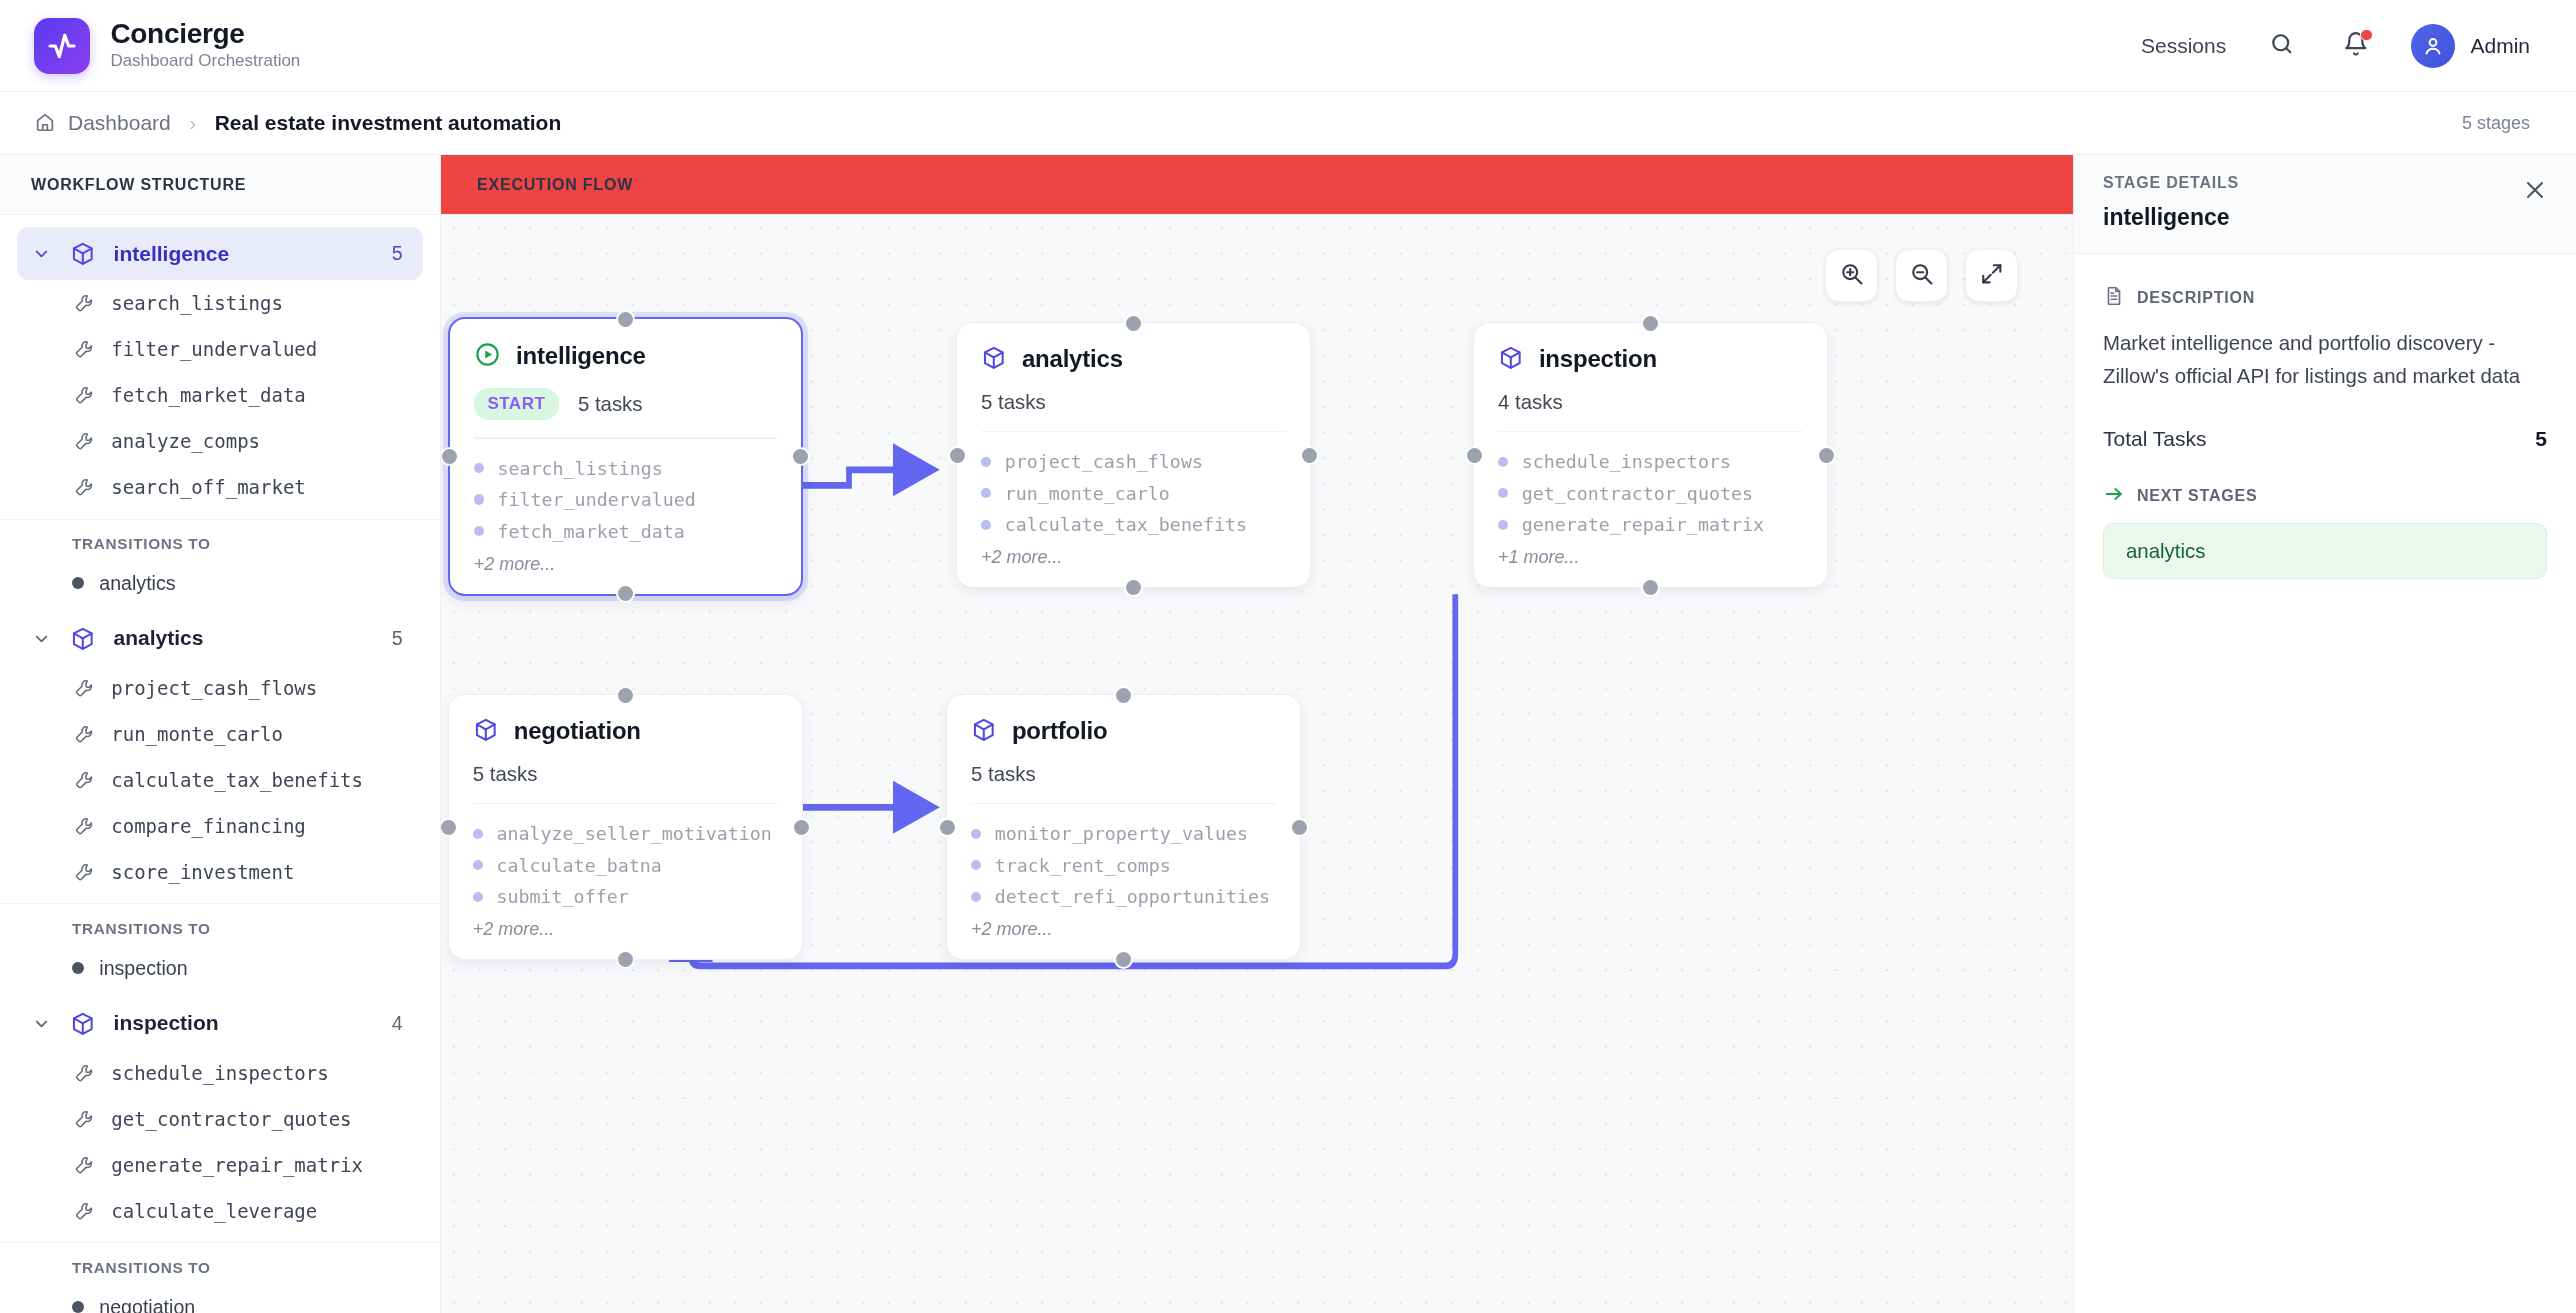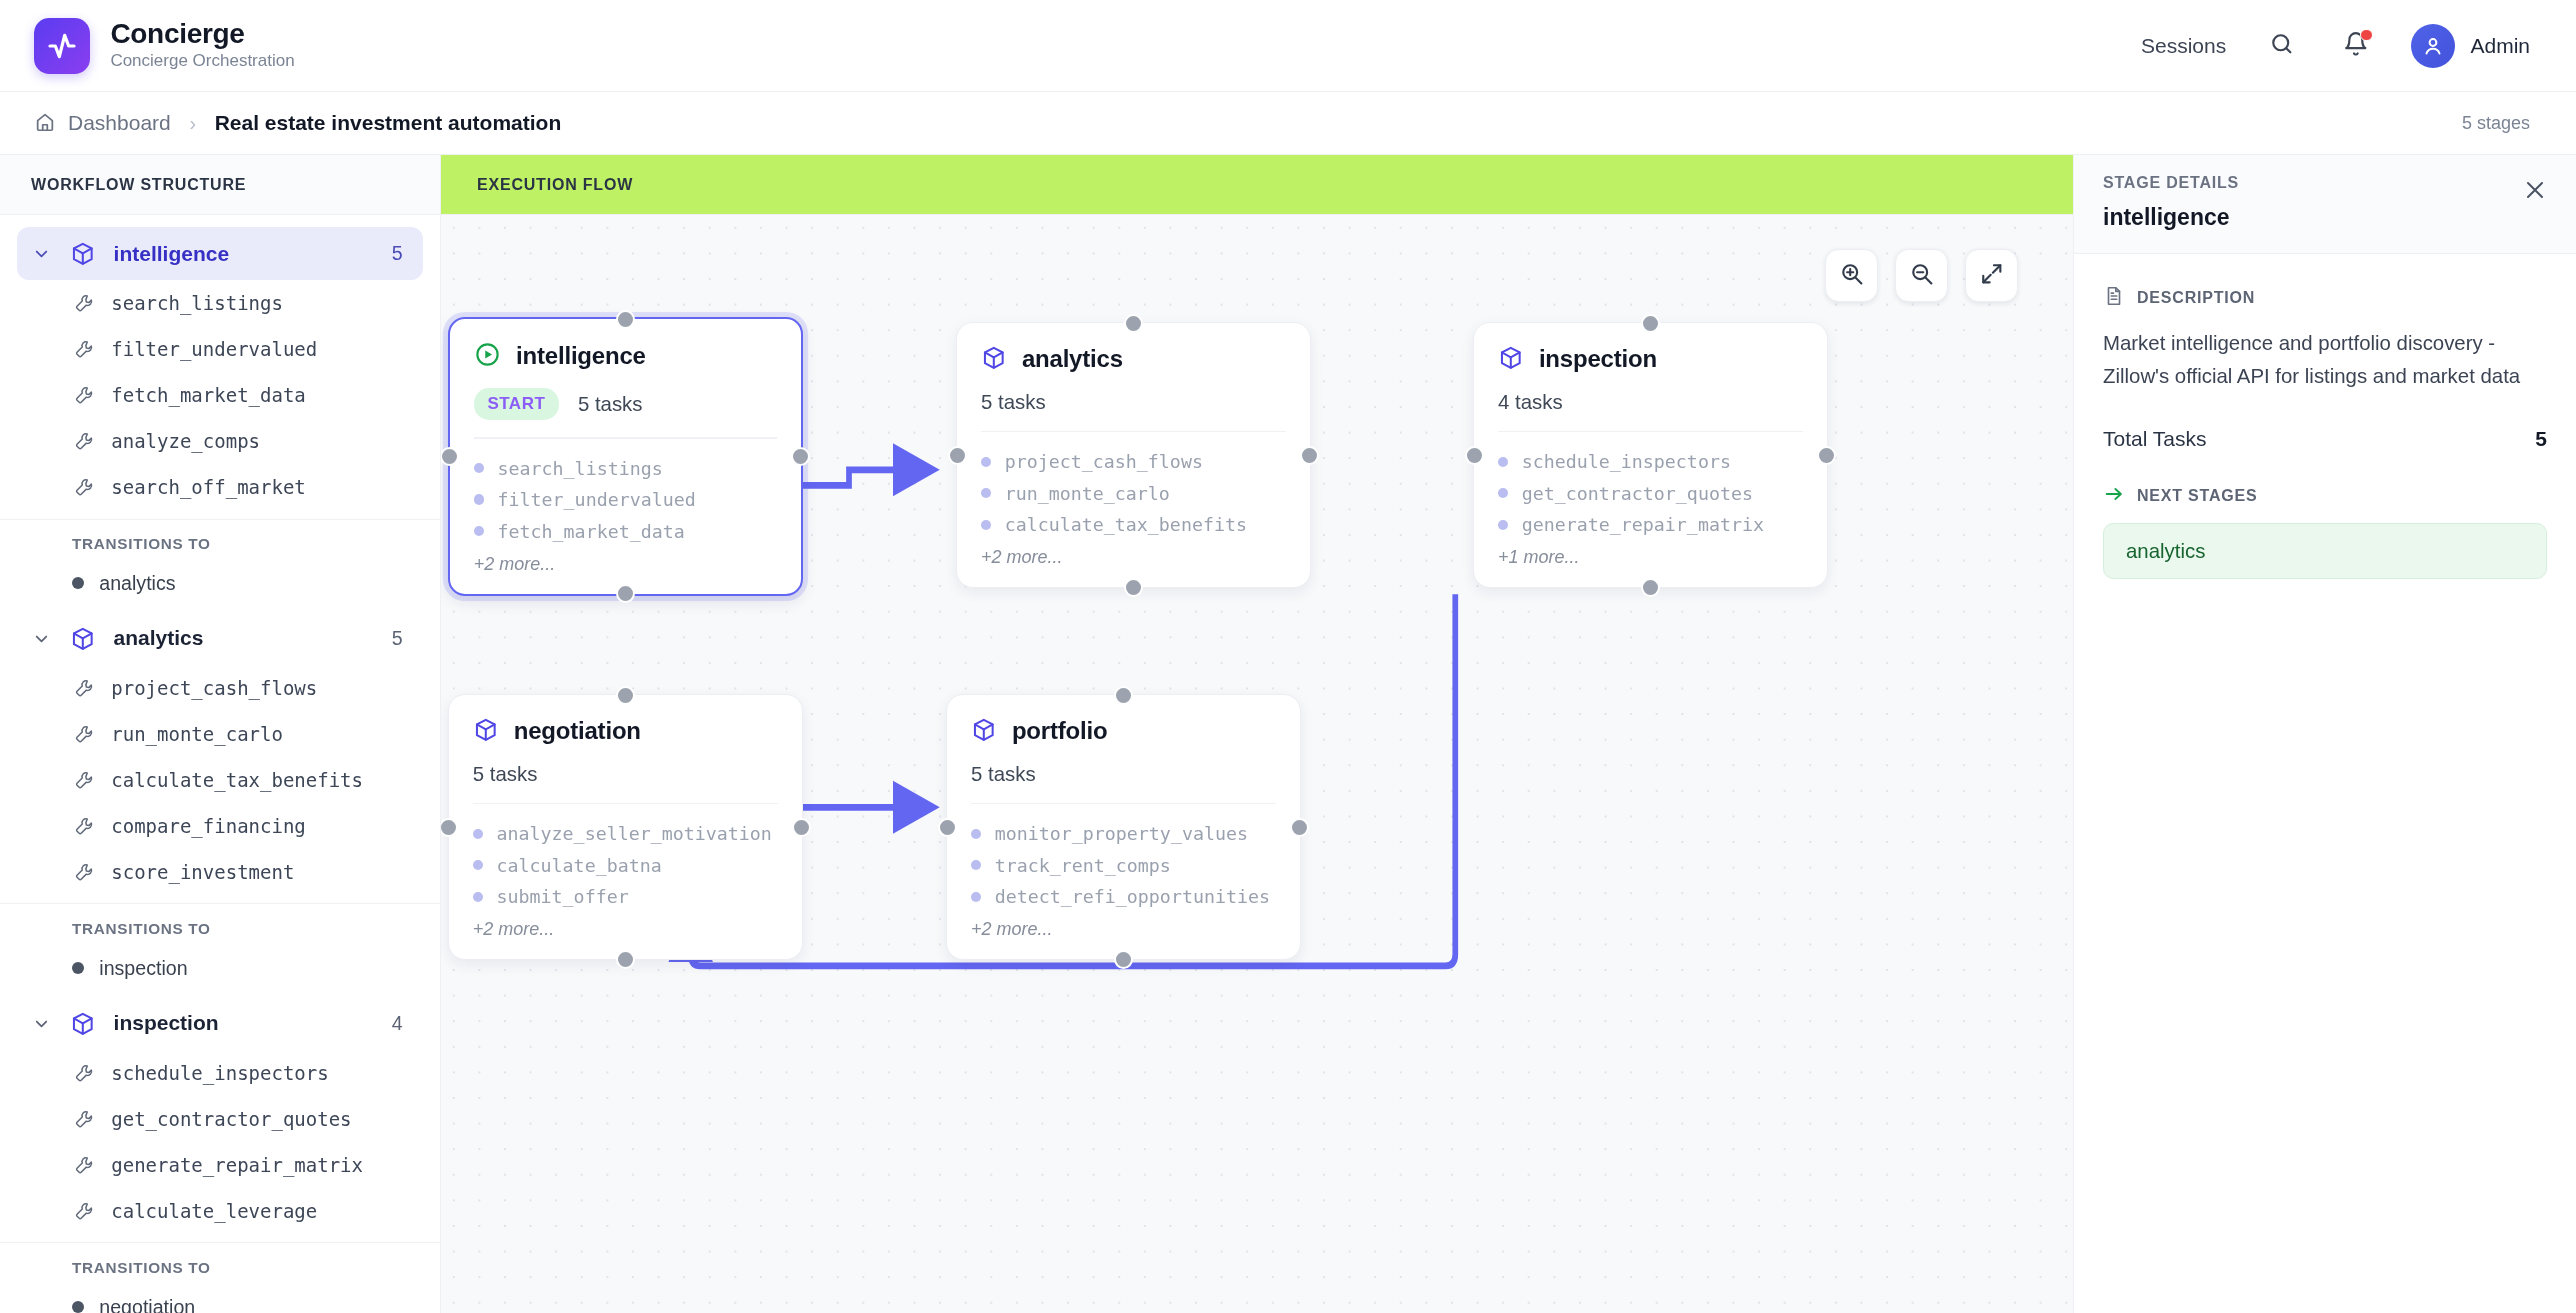--- a/index.html
+++ b/index.html
@@ -119,21 +119,21 @@
   .trans-item { display: flex; align-items: center; gap: 15.3px; padding-left: 72px; height: 37px; }
   .trans-dot { width: 12px; height: 12px; border-radius: 50%; background: #4b5563; }
   .trans-name { font-size: 19.6px; color: #39414f; }
 
   
   .canvas-col { flex: 1 1 auto; display: flex; flex-direction: column; min-width: 0; }
   .canvas-head {
     height: 60px; flex: 0 0 60px;
     display: flex; align-items: center;
     padding: 0 36px;
-    background: #bef264;
+    background: #ef4444;
     border-bottom: 1.7px solid #eef0f4;
   }
   .canvas-head-title {
     font-size: 16px; font-weight: bold; color: #2b3445; letter-spacing: 0.8px;
   }
   .canvas {
     flex: 1 1 auto; position: relative; min-height: 0;
     background-color: #f8f9fb;
     background-image: radial-gradient(#dfe3ea 1.4px, transparent 1.4px);
     background-size: 25.6px 25.6px;
@@ -251,21 +251,21 @@
 
   <div class="topbar">
     <div class="brand">
       <div class="brand-logo">
         <svg width="32" height="32" viewBox="0 0 24 24" fill="none" stroke="#ffffff" stroke-width="2.4" stroke-linecap="round" stroke-linejoin="round">
             <path d="M3 12h4l3 8 4-16 3 8h4"></path>
           </svg>
       </div>
       <div class="brand-text">
         <div class="brand-title">Concierge</div>
-        <div class="brand-sub">Concierge Orchestration</div>
+        <div class="brand-sub">Dashboard Orchestration</div>
       </div>
     </div>
     <div class="topbar-spacer"></div>
     <div class="topbar-right">
       <div class="nav-link">Sessions</div>
       <div class="icon-btn">
         <span>
           <svg width="25.6" height="25.6" viewBox="0 0 24 24" fill="none" stroke="#3c4454" stroke-width="2" stroke-linecap="round">
               <circle cx="11" cy="11" r="7"></circle>
               <path d="M20 20l-3.6-3.6"></path>

